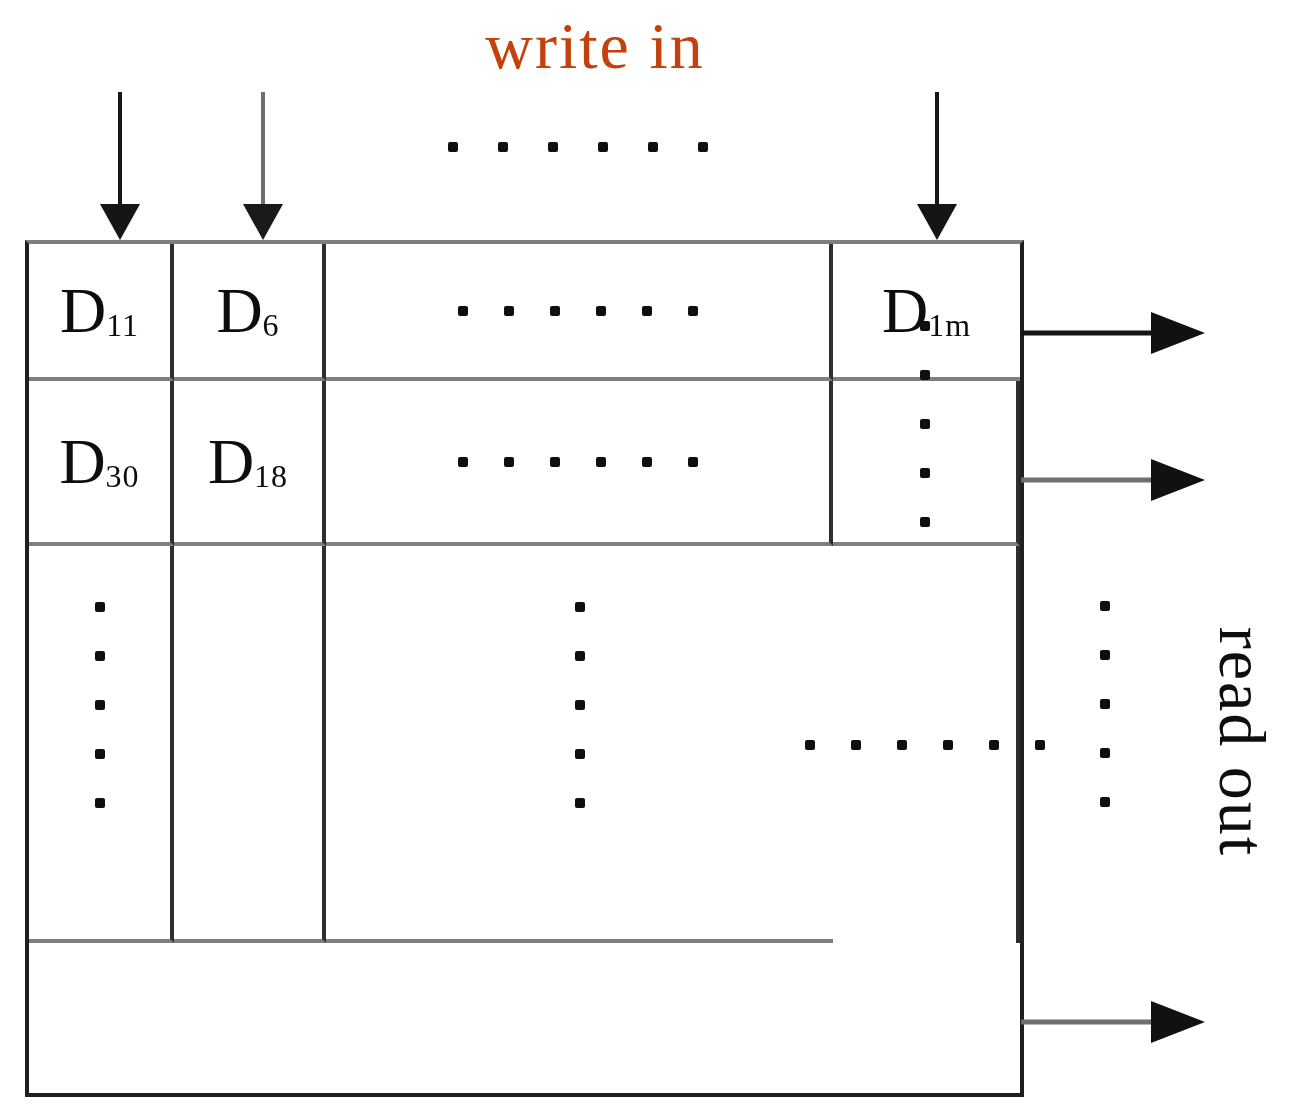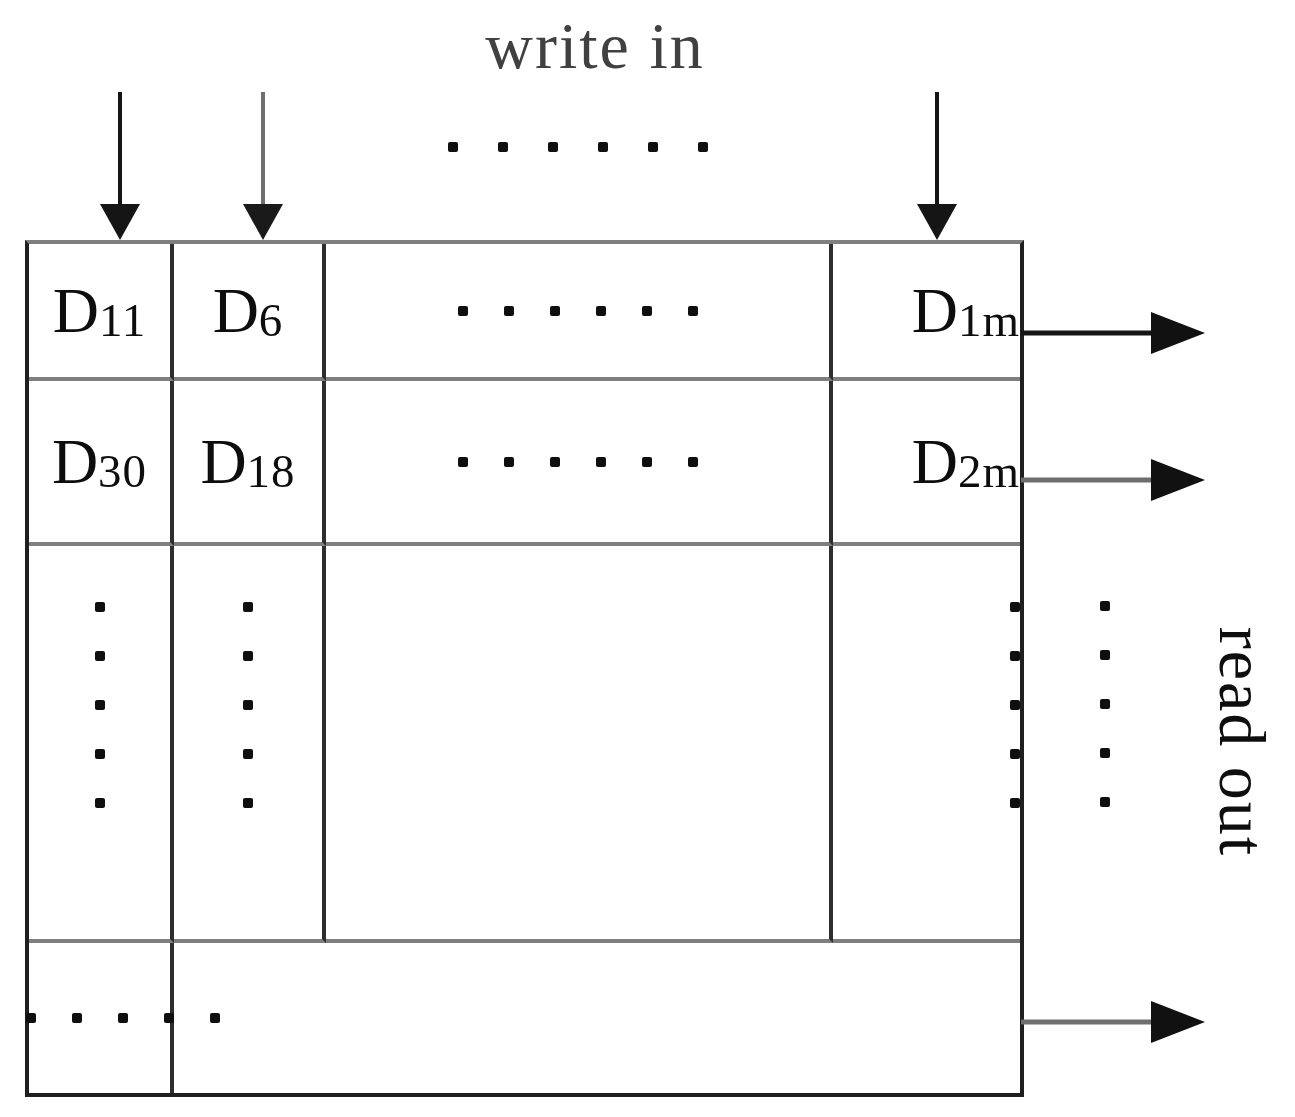--- a/index.html
+++ b/index.html
@@ -15,21 +15,21 @@
 
   
   .write-in {
     position: absolute;
     left: 595px;
     top: 46px;
     transform: translate(-50%, -50%);
     font-size: 66px;
     letter-spacing: 2px;
     white-space: nowrap;
-    color: #404040;
+    color: #c2410c;
   }
 
   
   .read-out {
     position: absolute;
     left: 1242px;
     top: 742px;
     transform: translate(-50%, -50%) rotate(90deg);
     font-size: 66px;
     letter-spacing: 2px;
@@ -79,31 +79,31 @@
     background: #ffffff;
   }
   .cell {
     box-sizing: border-box;
     display: flex;
     align-items: center;
     justify-content: center;
     border-right: 4px solid #2e2e2e;
     border-bottom: 4px solid #7f7f7f;
   }
-  .cell.last-col { border-right: none; justify-content: flex-end; }
+  .cell.last-col { border-right: none; }
   .cell.last-row { border-bottom: none; }
 
   .dlabel {
     font-size: 64px;
     line-height: 1;
     white-space: nowrap;
     color: #0d0d0d;
   }
   .dlabel .sub {
-    font-size: 47px;
+    font-size: 32px;
     position: relative;
     top: 4px;
     letter-spacing: 1px;
   }
 </style>
 </head>
 <body>
 
 <div class="canvas">
 
@@ -162,23 +162,20 @@
     <div class="cell">
       <div class="dots-h">
           <i class="dot"></i>
           <i class="dot"></i>
           <i class="dot"></i>
           <i class="dot"></i>
           <i class="dot"></i>
           <i class="dot"></i>
         </div>
     </div>
-    <div class="cell last-col">
-      <span class="dlabel"><span>D</span><span class="sub">2m</span></span>
-    </div>
 
     <div class="cell">
       <div class="dots-v">
           <i class="dot"></i>
           <i class="dot"></i>
           <i class="dot"></i>
           <i class="dot"></i>
           <i class="dot"></i>
         </div>
     </div>

